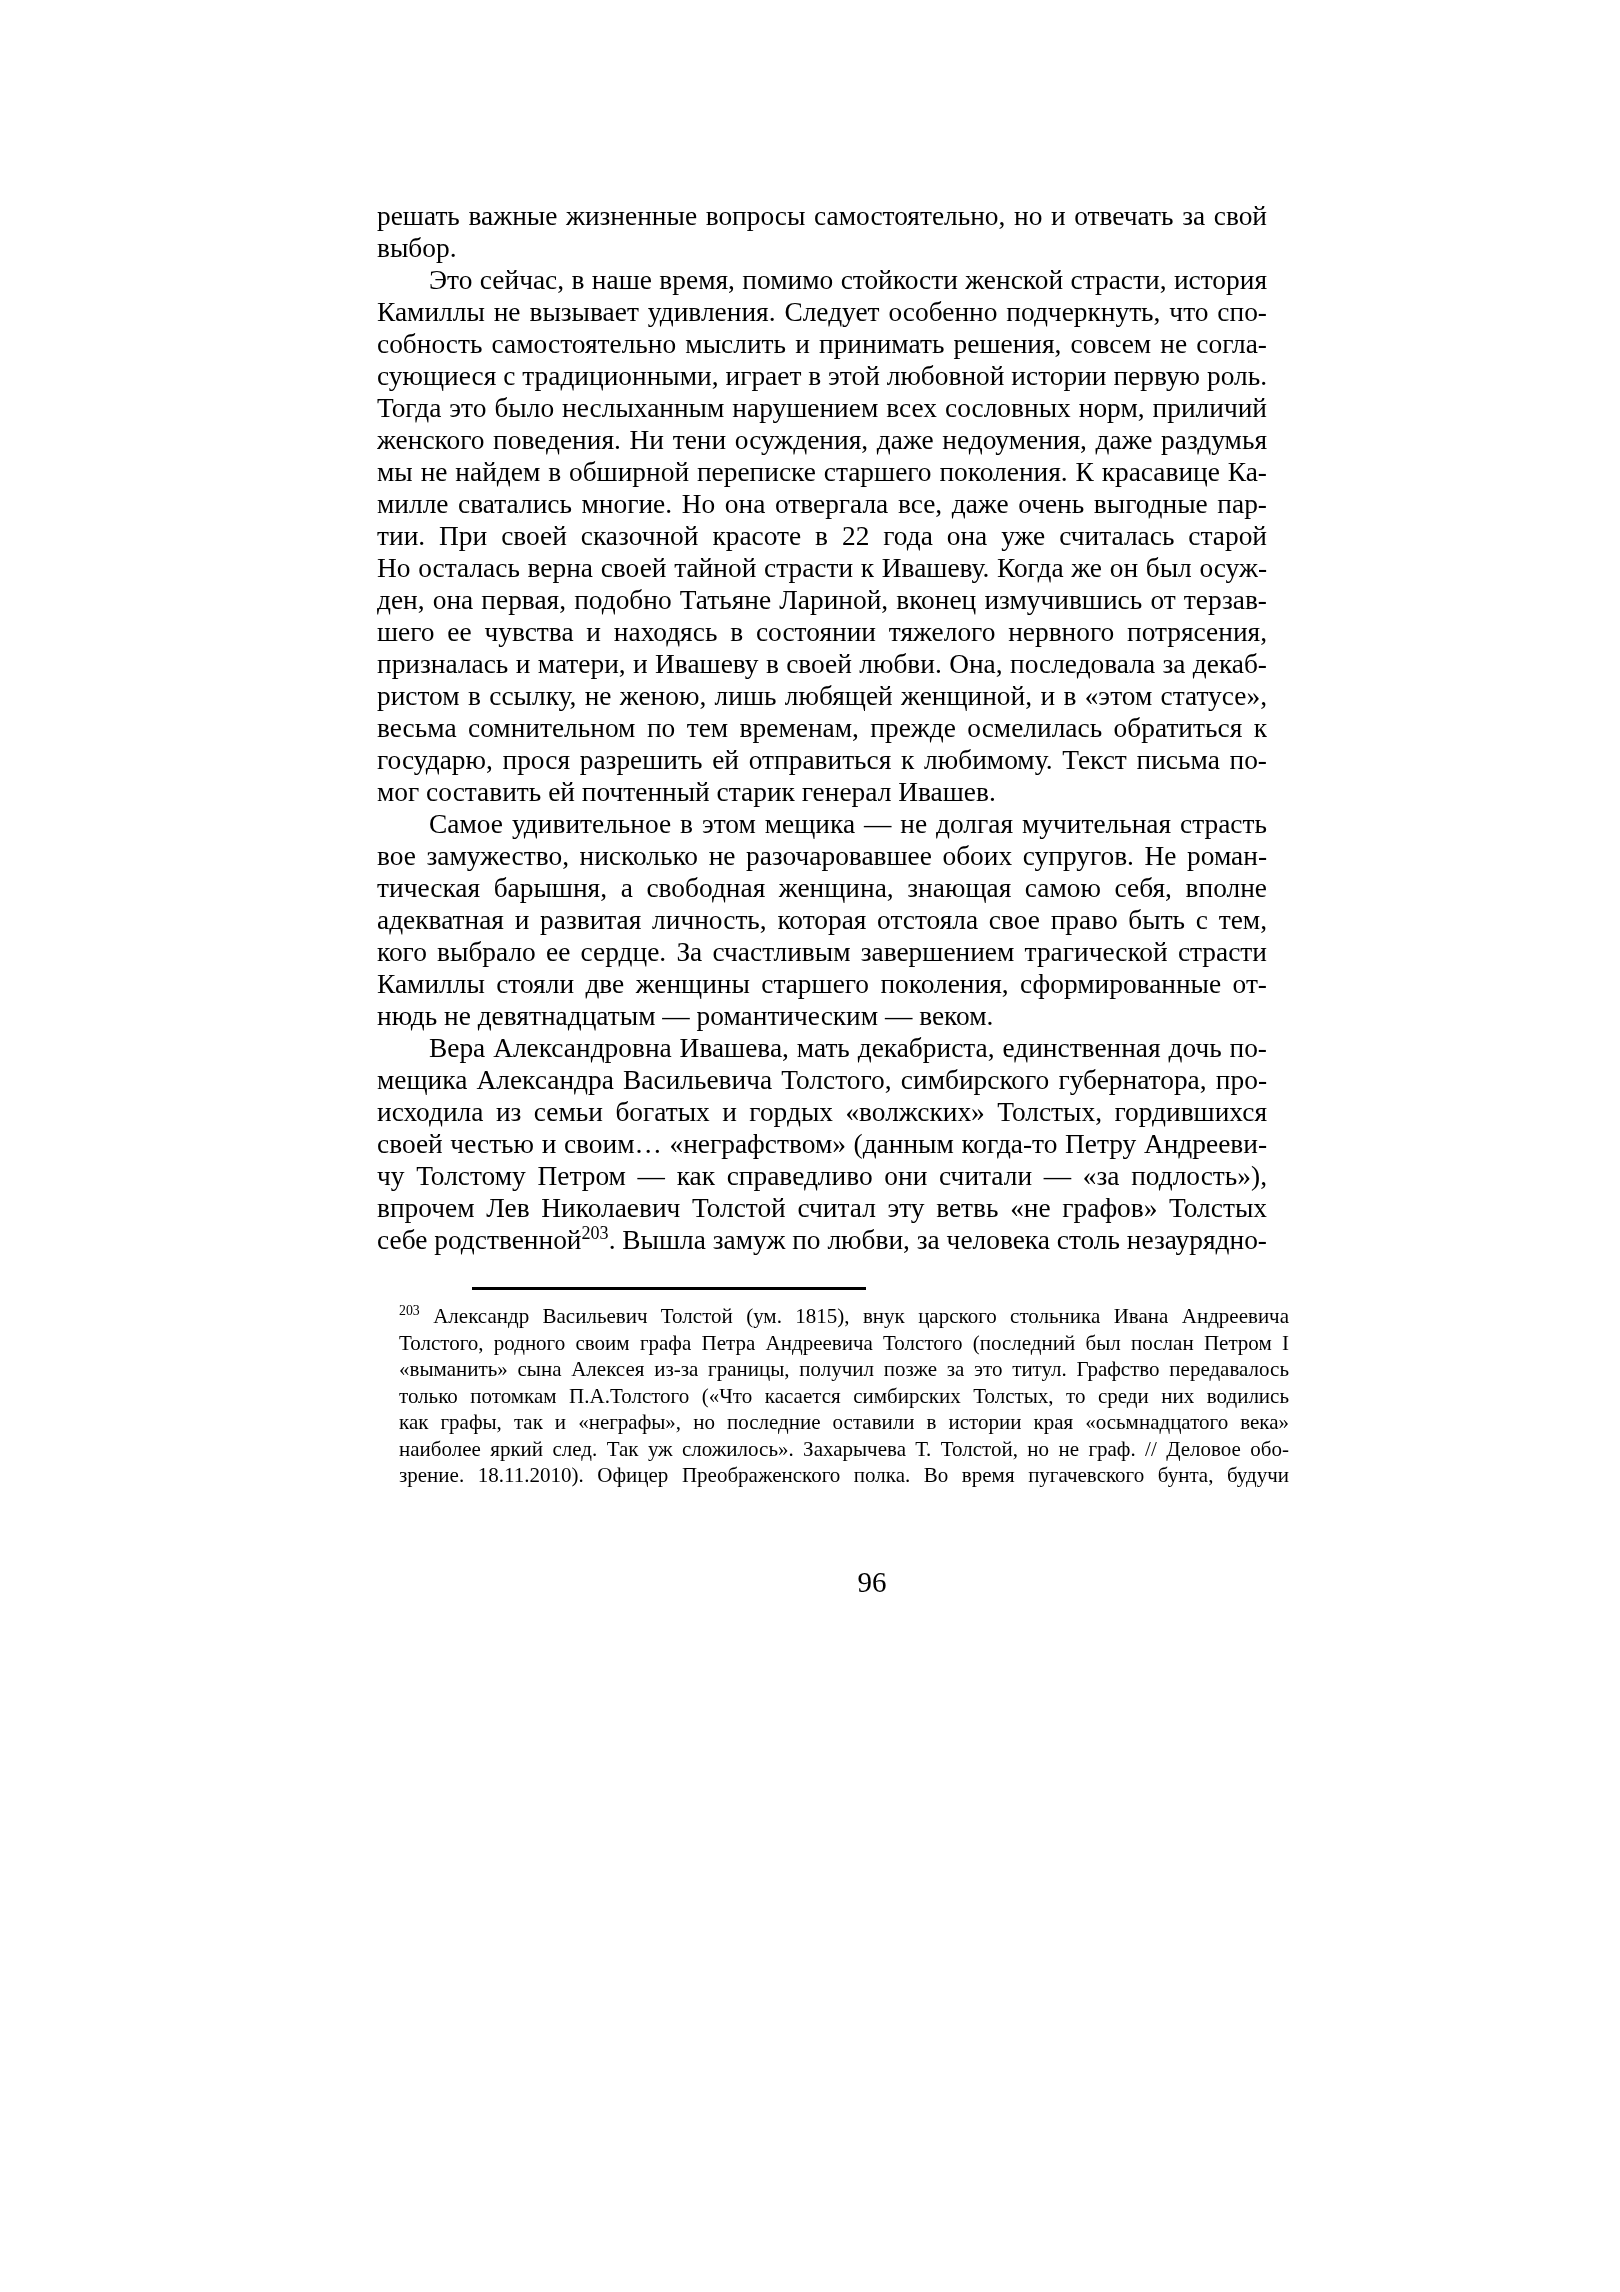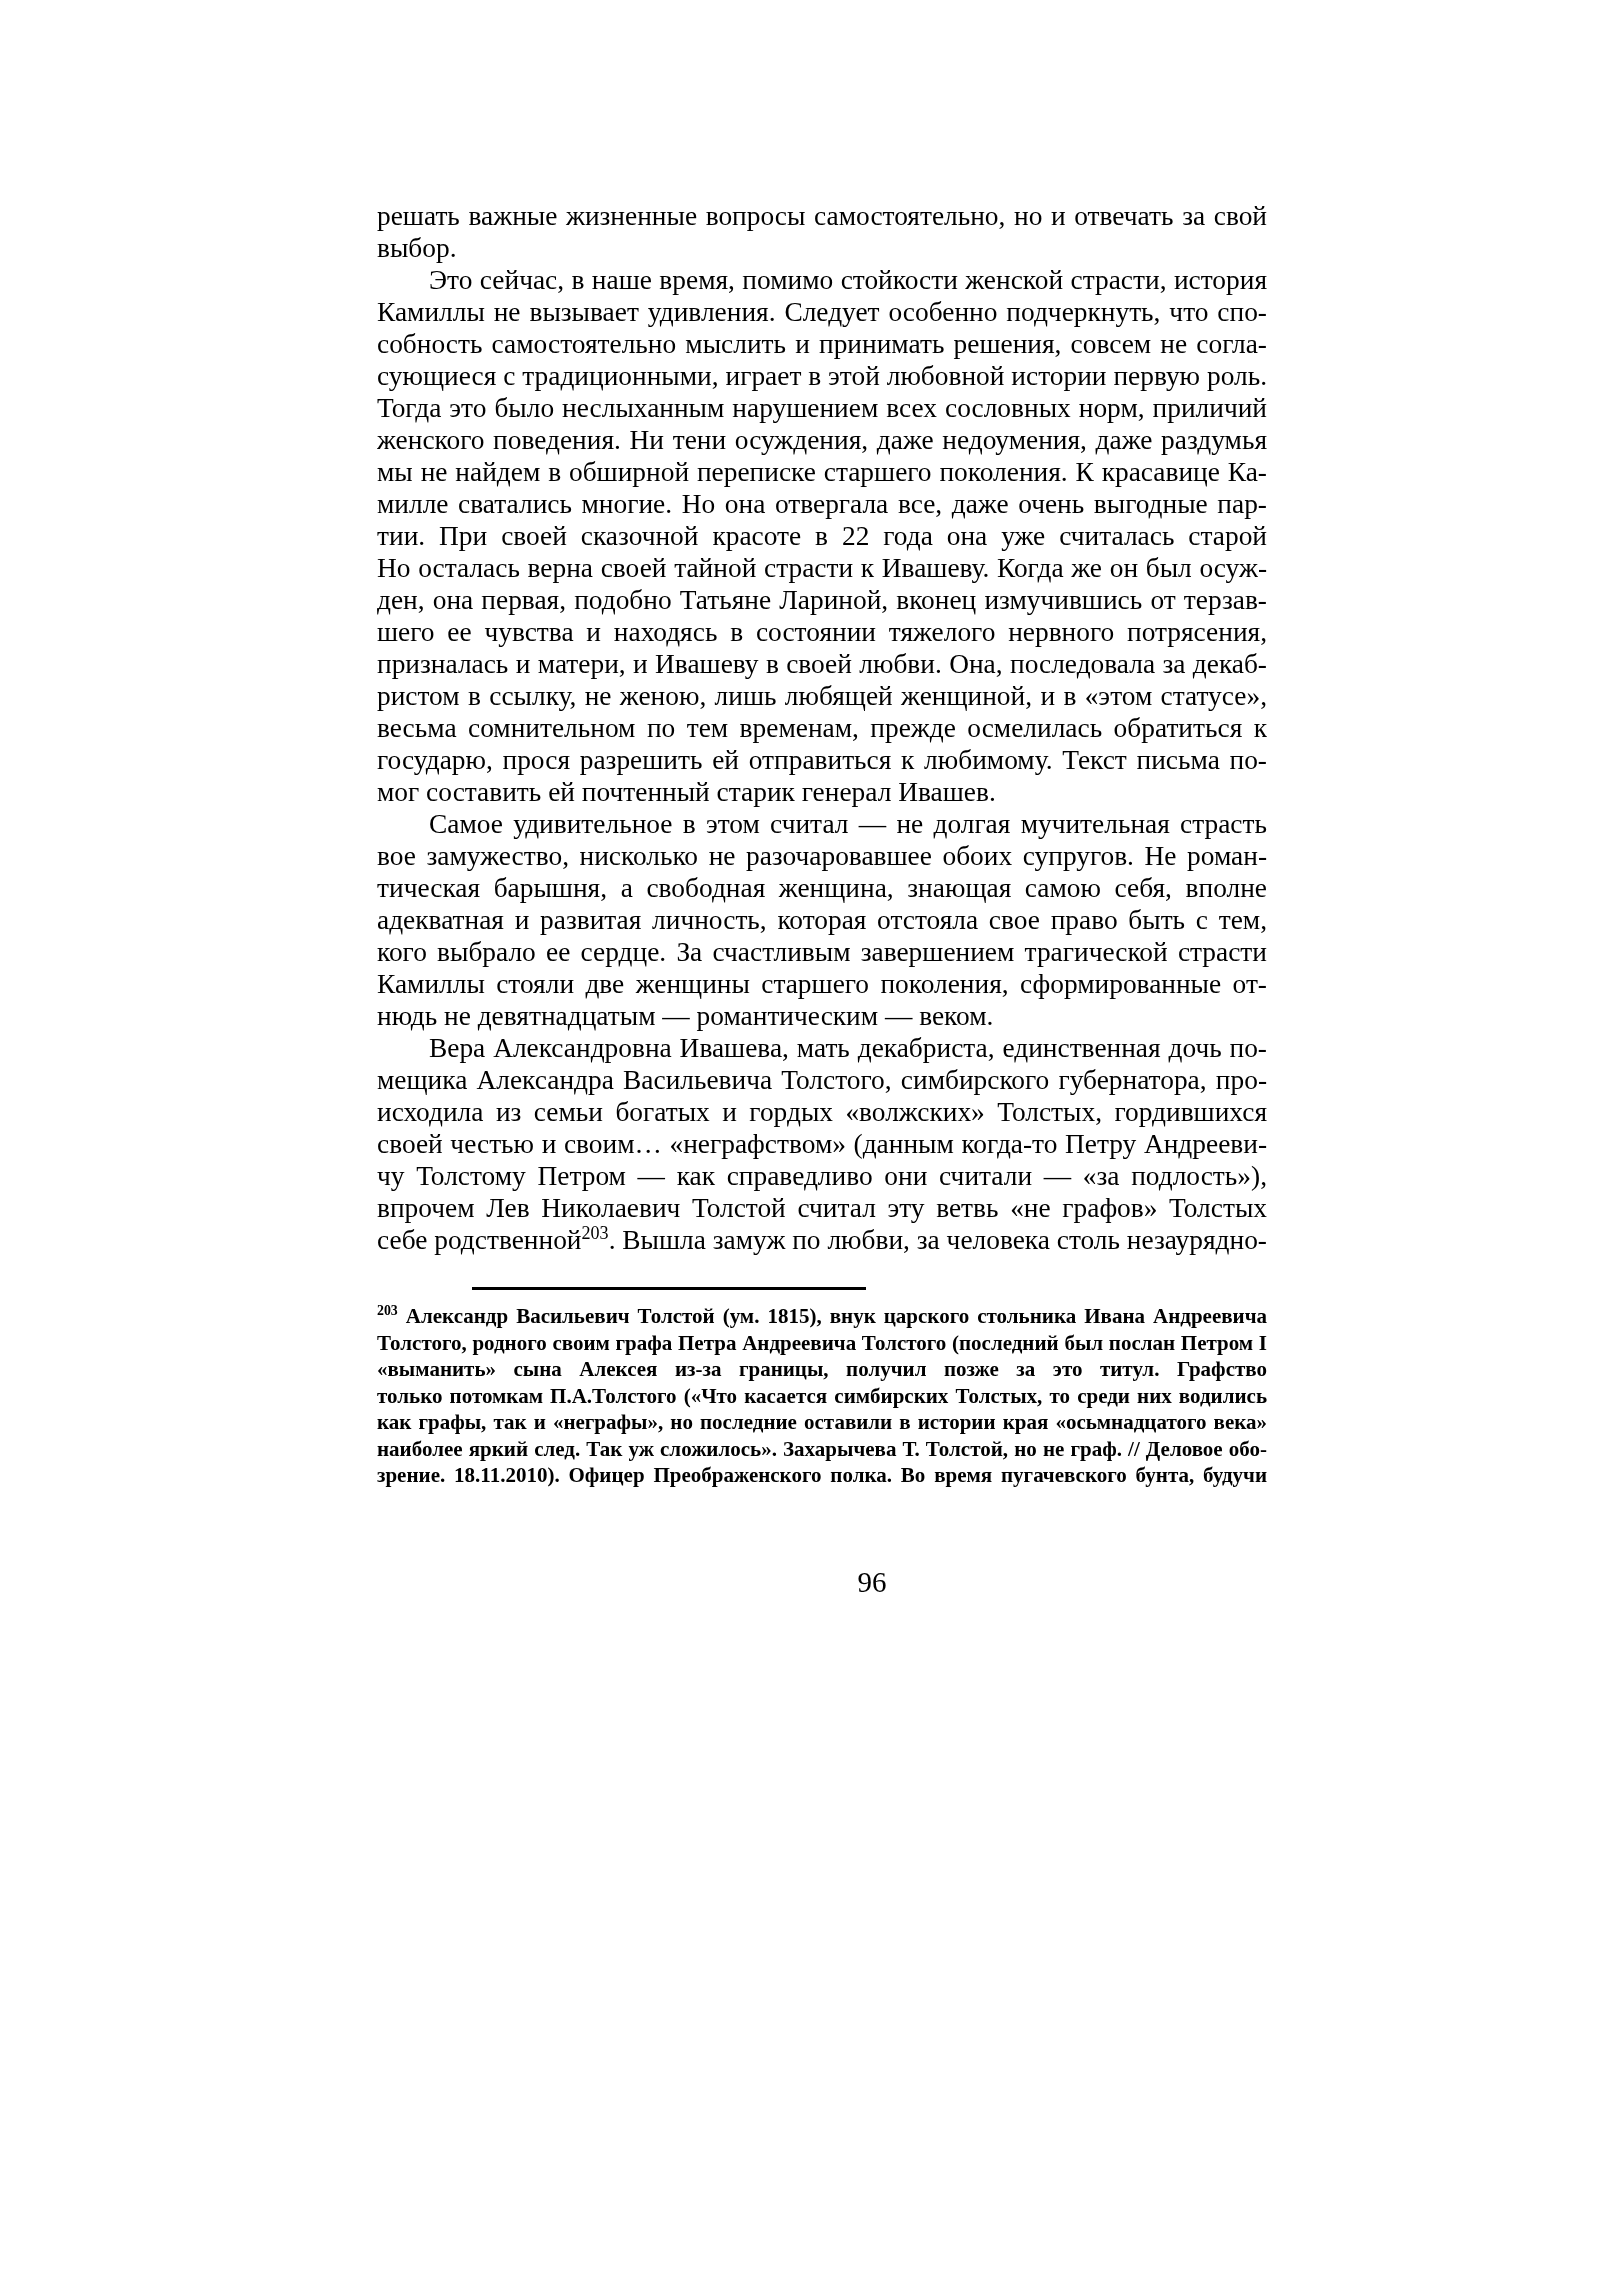--- a/index.html
+++ b/index.html
@@ -47,24 +47,23 @@
   .footnote-sep {
     position: absolute;
     left: 472px;
     top: 1287px;
     width: 394px;
     height: 2.9px;
     background: #000000;
   }
   .footnote {
     position: absolute;
-    left: 377px;
+    left: 399px;
     top: 1303px;
     width: 890px;
-    font-weight: bold;
   }
   .footnote .line {
     font-size: 21px;
     line-height: 26.5px;
     height: 26.5px;
   }
   .page-number {
     position: absolute;
     left: 872px;
     top: 1566px;
@@ -96,21 +95,21 @@
         <div class="line">Но осталась верна своей тайной страсти к Ивашеву. Когда же он был осуж-</div>
         <div class="line">ден, она первая, подобно Татьяне Лариной, вконец измучившись от терзав-</div>
         <div class="line">шего ее чувства и находясь в состоянии тяжелого нервного потрясения,</div>
         <div class="line">призналась и матери, и Ивашеву в своей любви. Она, последовала за декаб-</div>
         <div class="line">ристом в ссылку, не женою, лишь любящей женщиной, и в «этом статусе»,</div>
         <div class="line">весьма сомнительном по тем временам, прежде осмелилась обратиться к</div>
         <div class="line">государю, прося разрешить ей отправиться к любимому. Текст письма по-</div>
         <div class="line endpara">мог составить ей почтенный старик генерал Ивашев.</div>
       </div>
       <div>
-        <div class="line indent">Самое удивительное в этом считал — не долгая мучительная страсть</div>
+        <div class="line indent">Самое удивительное в этом мещика — не долгая мучительная страсть</div>
         <div class="line">вое замужество, нисколько не разочаровавшее обоих супругов. Не роман-</div>
         <div class="line">тическая барышня, а свободная женщина, знающая самою себя, вполне</div>
         <div class="line">адекватная и развитая личность, которая отстояла свое право быть с тем,</div>
         <div class="line">кого выбрало ее сердце. За счастливым завершением трагической страсти</div>
         <div class="line">Камиллы стояли две женщины старшего поколения, сформированные от-</div>
         <div class="line endpara">нюдь не девятнадцатым — романтическим — веком.</div>
       </div>
       <div>
         <div class="line indent">Вера Александровна Ивашева, мать декабриста, единственная дочь по-</div>
         <div class="line">мещика Александра Васильевича Толстого, симбирского губернатора, про-</div>

